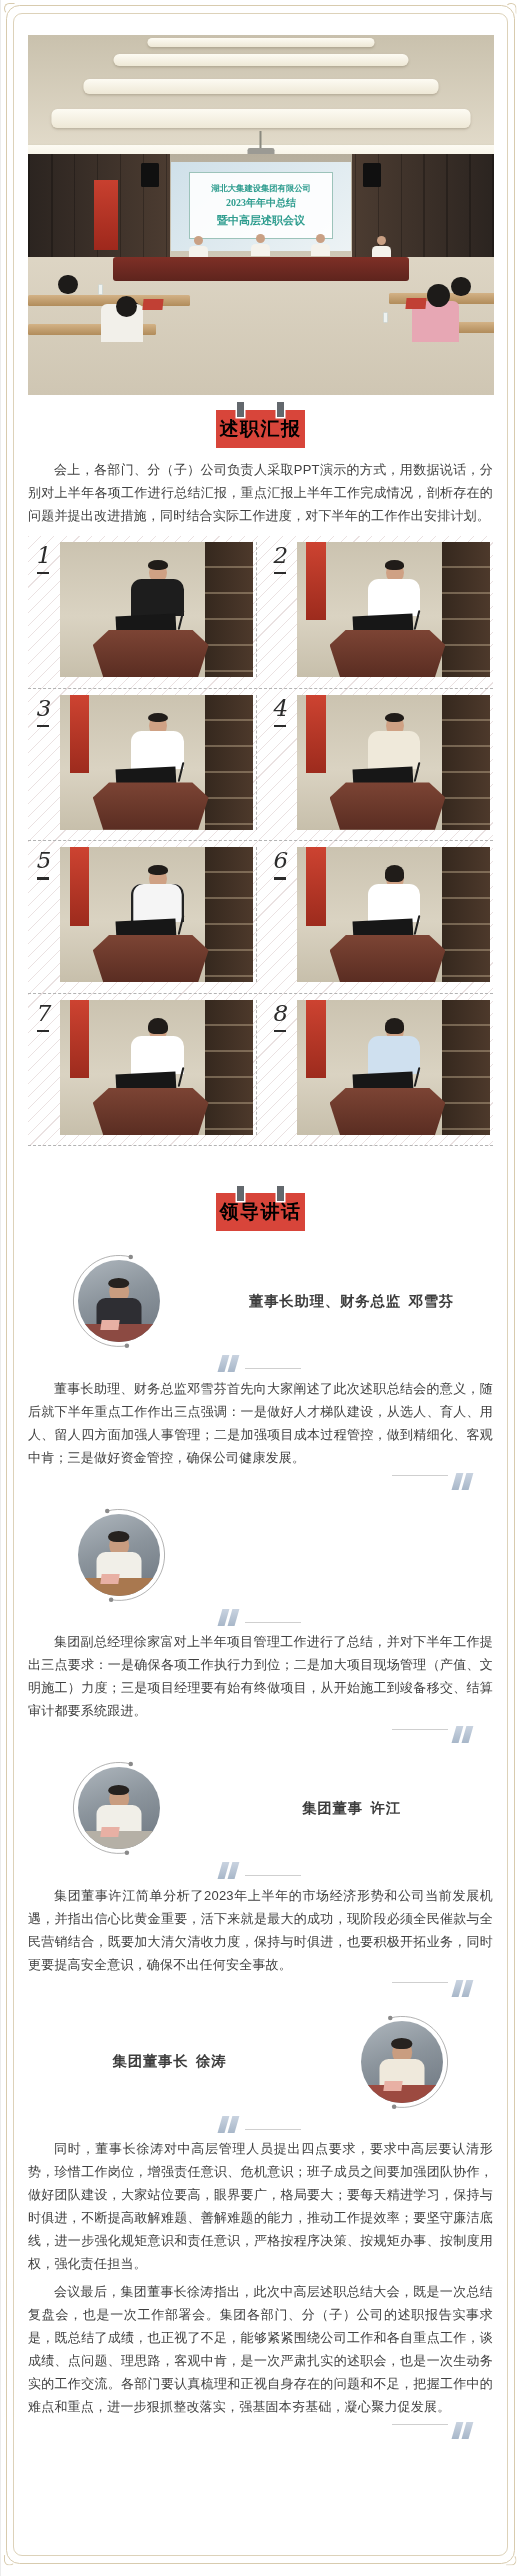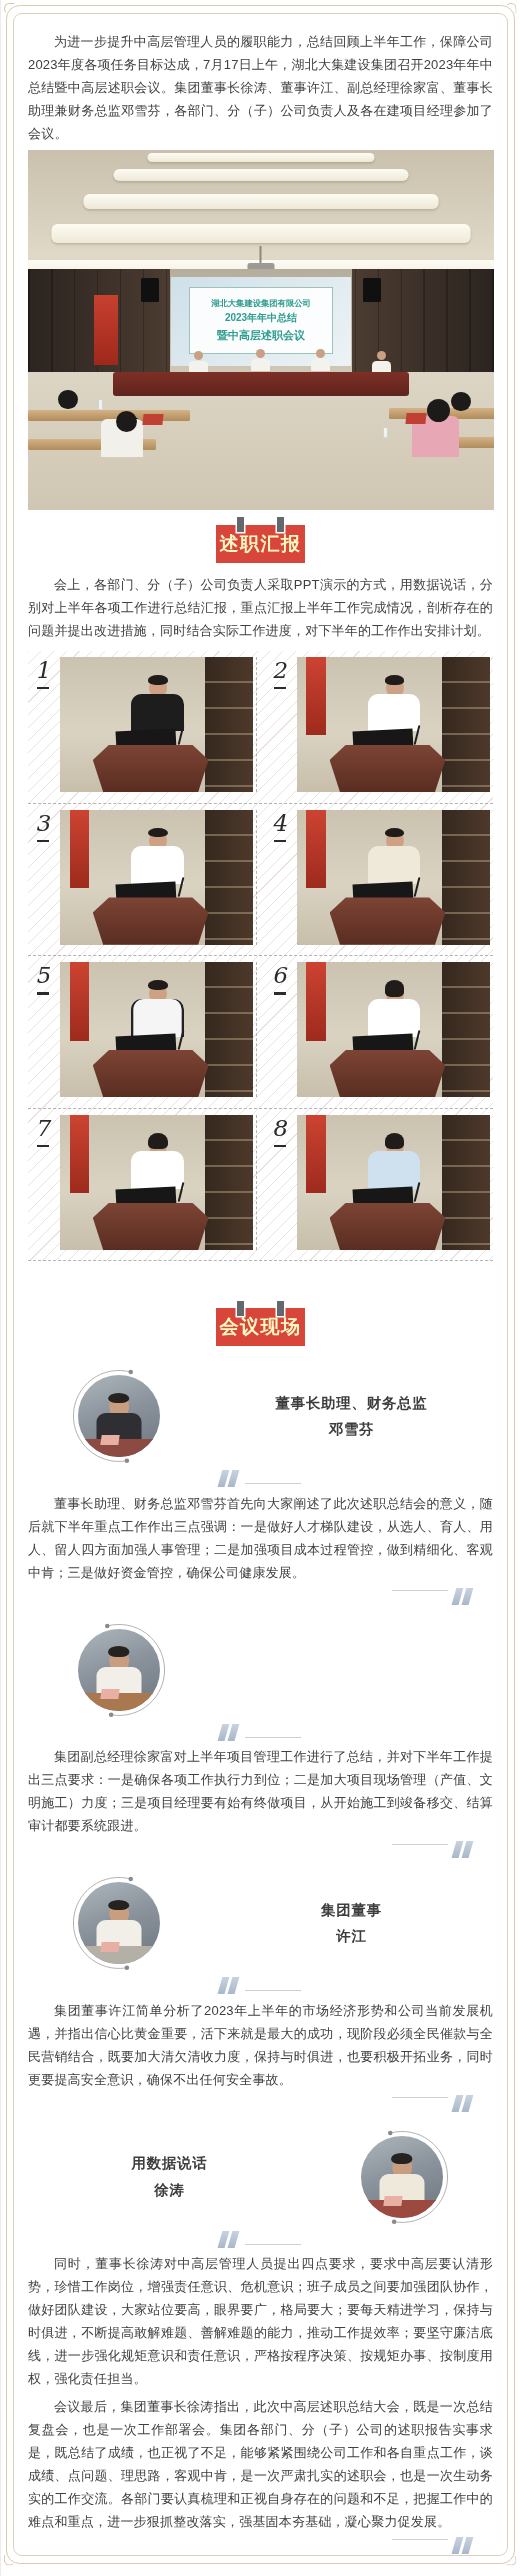--- a/index.html
+++ b/index.html
@@ -20,21 +20,21 @@
   .curl.br { bottom:-3px; right:-3px; transform:rotate(180deg); }
   .curl.bl { bottom:-3px; left:-3px; transform:rotate(270deg); }
 
   .content { position:relative; padding:30px 27px 0 27px; z-index:1; }
 
   .para { font-size:13px; line-height:23px; color:#404040; text-align:justify;
           text-indent:2em; margin:0; letter-spacing:0.2px; }
 
   
   .main-photo { position:relative; width:466px; height:360px; margin-top:4.5px; overflow:hidden;
-                background:linear-gradient(180deg,#d5cdba 0%,#ded6c5 60%,#cfc6b3 100%); }
+                background:linear-gradient(180deg,#d5cdba 0%,#ded6c5 60%,#cfc6b3 100%);font-family:Liberation Serif, serif; }
   .mp-ceiling { position:absolute; top:0; left:0; right:0; height:142px;
                 background:linear-gradient(180deg,#c9c1ad,#e8e1d1); }
   .mp-light { position:absolute; left:50%; transform:translateX(-50%);
               background:linear-gradient(#fdfbf3,#eee8d6); border-radius:6px;
               box-shadow:0 1.5px 2.3px rgba(120,110,85,.35); }
   .mp-proj { position:absolute; top:113px; left:50%; transform:translateX(-50%);
              width:27px; height:12px; background:#9b9a94; border-radius:2.3px; }
   .mp-proj::before { content:""; position:absolute; top:-16.6px; left:12px; width:2.3px; height:16.6px; background:#8a897f; }
   .mp-wall { position:absolute; top:119px; height:103px; width:142px;
              background:linear-gradient(90deg,#2b2420,#4c3c31);
@@ -64,21 +64,21 @@
   .mp-shirt { position:absolute; border-radius:6px 6px 0 0; }
   .mp-cardred { position:absolute; width:19.6px; height:10.6px; background:#c14034; transform:skewX(-6deg); }
   .mp-bottle { position:absolute; width:4.5px; height:11.3px; background:#eef2f0; border-radius:1.5px; border:0.8px solid #cfd6d2; }
 
   .caption { text-align:center; color:#8c8c8c; font-size:10.6px; margin-top:4.5px; line-height:16.6px; }
 
   
   .badge { width:89px; height:38px; margin:15px auto 0; position:relative; background:#d8453a;
            display:flex; align-items:center; justify-content:center; }
   .badge.second { margin-top:47px; }
-  .badge .label { color:#fef9c3; font-size:19px; font-weight:bold; letter-spacing:1.5px; }
+  .badge .label { color:#000000; font-size:19px; font-weight:bold; letter-spacing:1.5px; }
   .badge .pin { position:absolute; top:-7.6px; width:6.8px; height:15px; background:#63686d;
                 box-shadow:0 0 0 1.5px #ffffff; }
   .badge .pin.p1 { left:21px; } .badge .pin.p2 { left:61px; }
 
   .report-para { margin-top:10.6px; }
 
   
   .gallery { margin-top:9px;
              background-image:repeating-linear-gradient(135deg, rgba(214,196,196,.5) 0 0.8px, transparent 0.8px 9px); }
   .grow { display:flex; padding:6px 0 10.6px 0; border-bottom:0.8px dashed #b3b3b3; }
@@ -120,21 +120,21 @@
              border-radius:50%; background:#c99d80; }
   .av-head::before { content:""; position:absolute; top:-2.3px; left:-0.8px; right:-0.8px; height:10.6px;
                      background:#26221f; border-radius:50% 50% 40% 40%; }
   .av-body { position:absolute; top:46%; left:50%; transform:translateX(-50%); width:45px; height:27px;
              border-radius:9px 9px 0 0; background:#2e2e33; }
   .av-desk { position:absolute; bottom:0; left:0; width:100%; height:22%; background:#8c4a42; }
   .av-card { position:absolute; bottom:15%; left:28%; width:18px; height:9.8px; background:#e8b0a4; transform:skewX(-8deg); }
   .av2 .av-body,.av3 .av-body { background:#f1efe8; }
   .av4 .av-body { background:#efe9dc; }
   .av2 .av-desk { background:#a9784f; } .av3 .av-desk { background:#b5b0a6; } .av4 .av-desk { background:#9c4a40; }
-  .leader-side { flex:1; display:flex; flex-direction:column; align-items:center; justify-content:center; gap:7.6px; }
+  .leader-side { flex:1; display:flex; flex-direction:row; align-items:center; justify-content:center; gap:7.6px; }
   .ltitle,.lname { font-size:14.4px; font-weight:bold; color:#3d3d3d; letter-spacing:0.8px; }
 
   
   .q-open { display:flex; align-items:center; justify-content:center; margin-top:6px; height:18px; }
   .q-close { display:flex; align-items:center; justify-content:flex-end; margin-top:3px; height:18px; padding-right:19.6px; }
   .qb { width:6.8px; height:16.6px; background:linear-gradient(#c9d3e0,#a8b7c9); transform:skewX(-16deg);
         margin-right:3px; flex:none; }
   .qline { width:56px; height:0.8px; background:#cfcfcf; flex:none; }
   .q-open .qline { margin-left:6px; margin-top:10.6px; }
   .q-close .qline { margin-right:6px; margin-bottom:10.6px; }
@@ -147,21 +147,20 @@
   <div class="frame-outer">
     <span class="curl tl"></span>
     <span class="curl tr"></span>
     <span class="curl br"></span>
     <span class="curl bl"></span>
   </div>
   <div class="frame-inner"></div>
 
   <div class="content">
 
-    <p class="para">为进一步提升中高层管理人员的履职能力，总结回顾上半年工作，保障公司2023年度各项任务目标达成，7月17日上午，湖北大集建设集团召开2023年年中总结暨中高层述职会议。集团董事长徐涛、董事许江、副总经理徐家富、董事长助理兼财务总监邓雪芬，各部门、分（子）公司负责人及各在建项目经理参加了会议。</p>
 
     <div class="main-photo">
       <div class="mp-ceiling"></div>
       <div class="mp-light" style="top:3px;width:227px;height:9px;"></div>
       <div class="mp-light" style="top:19.6px;width:295px;height:12px;"></div>
       <div class="mp-light" style="top:44px;width:355px;height:15px;"></div>
       <div class="mp-light" style="top:74px;width:419px;height:19.6px;"></div>
       <div class="mp-light" style="top:110px;width:480px;height:26px;"></div>
       <div class="mp-proj"></div>
       <div class="mp-stagewall"></div>
@@ -323,21 +322,21 @@
               <div class="sc-mic"></div>
               <div class="sc-podium"></div>
             </div>
         </div>
       </div>
     </div>
 
     <div class="badge second">
       <span class="pin p1"></span>
       <span class="pin p2"></span>
-      <span class="label">会议现场</span>
+      <span class="label">领导讲话</span>
     </div>
 
     <div class="leader l1">
       <div class="avatar-box">
         <svg class="arc" width="94" height="94" viewBox="0 0 124 124">
           <path d="M 77.5 4 A 60 60 0 1 0 72.4 121" fill="none" stroke="#9a9a9a" stroke-width="1"></path>
           <circle cx="77.5" cy="4" r="3" fill="#8a8a8a"></circle>
             <circle cx="72.4" cy="121" r="3" fill="#8a8a8a"></circle>
         </svg>
         <div class="avatar av1">
@@ -417,21 +416,21 @@
       </div>
     <p class="para speech">集团董事许江简单分析了2023年上半年的市场经济形势和公司当前发展机遇，并指出信心比黄金重要，活下来就是最大的成功，现阶段必须全民催款与全民营销结合，既要加大清欠清收力度，保持与时俱进，也要积极开拓业务，同时更要提高安全意识，确保不出任何安全事故。</p>
     <div class="q-close">
         <span class="qline"></span>
         <span class="qb"></span>
         <span class="qb"></span>
       </div>
 
     <div class="leader l4">
       <div class="leader-side">
-        <div class="ltitle">用数据说话</div>
+        <div class="ltitle">集团董事长</div>
         <div class="lname">徐涛</div>
       </div>
       <div class="avatar-box">
         <svg class="arc" width="94" height="94" viewBox="0 0 124 124">
           <path d="M 46.5 4 A 60 60 0 1 1 51.6 121" fill="none" stroke="#9a9a9a" stroke-width="1"></path>
           <circle cx="46.5" cy="4" r="3" fill="#8a8a8a"></circle>
             <circle cx="51.6" cy="121" r="3" fill="#8a8a8a"></circle>
         </svg>
         <div class="avatar av4">
           <div class="av-head"></div>

